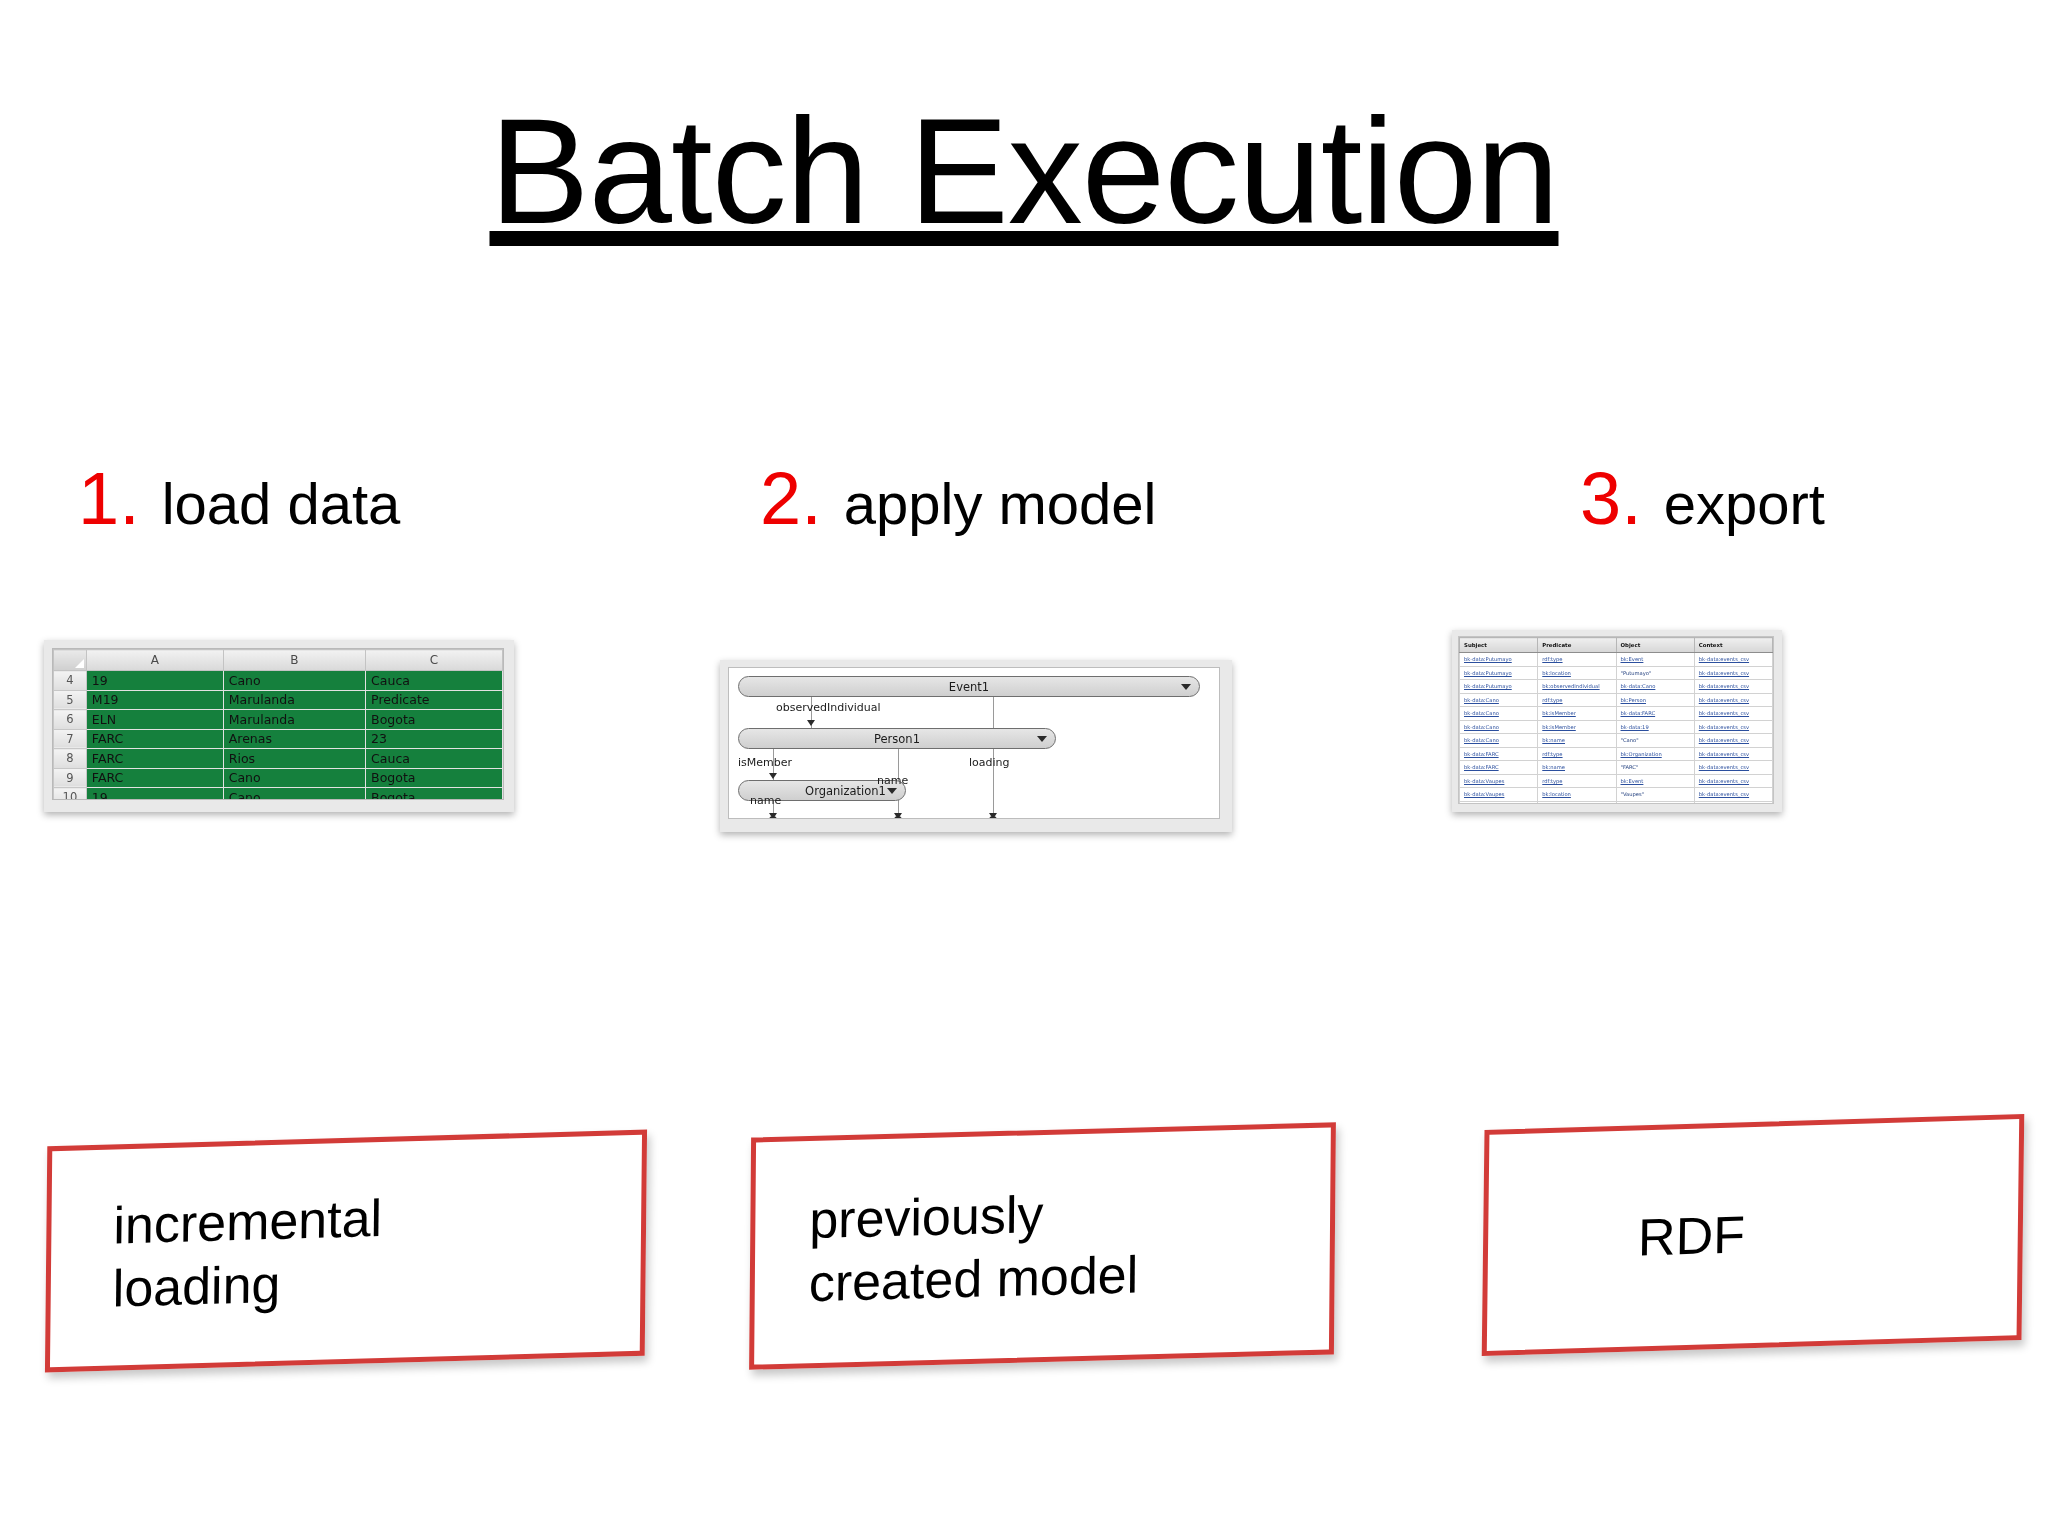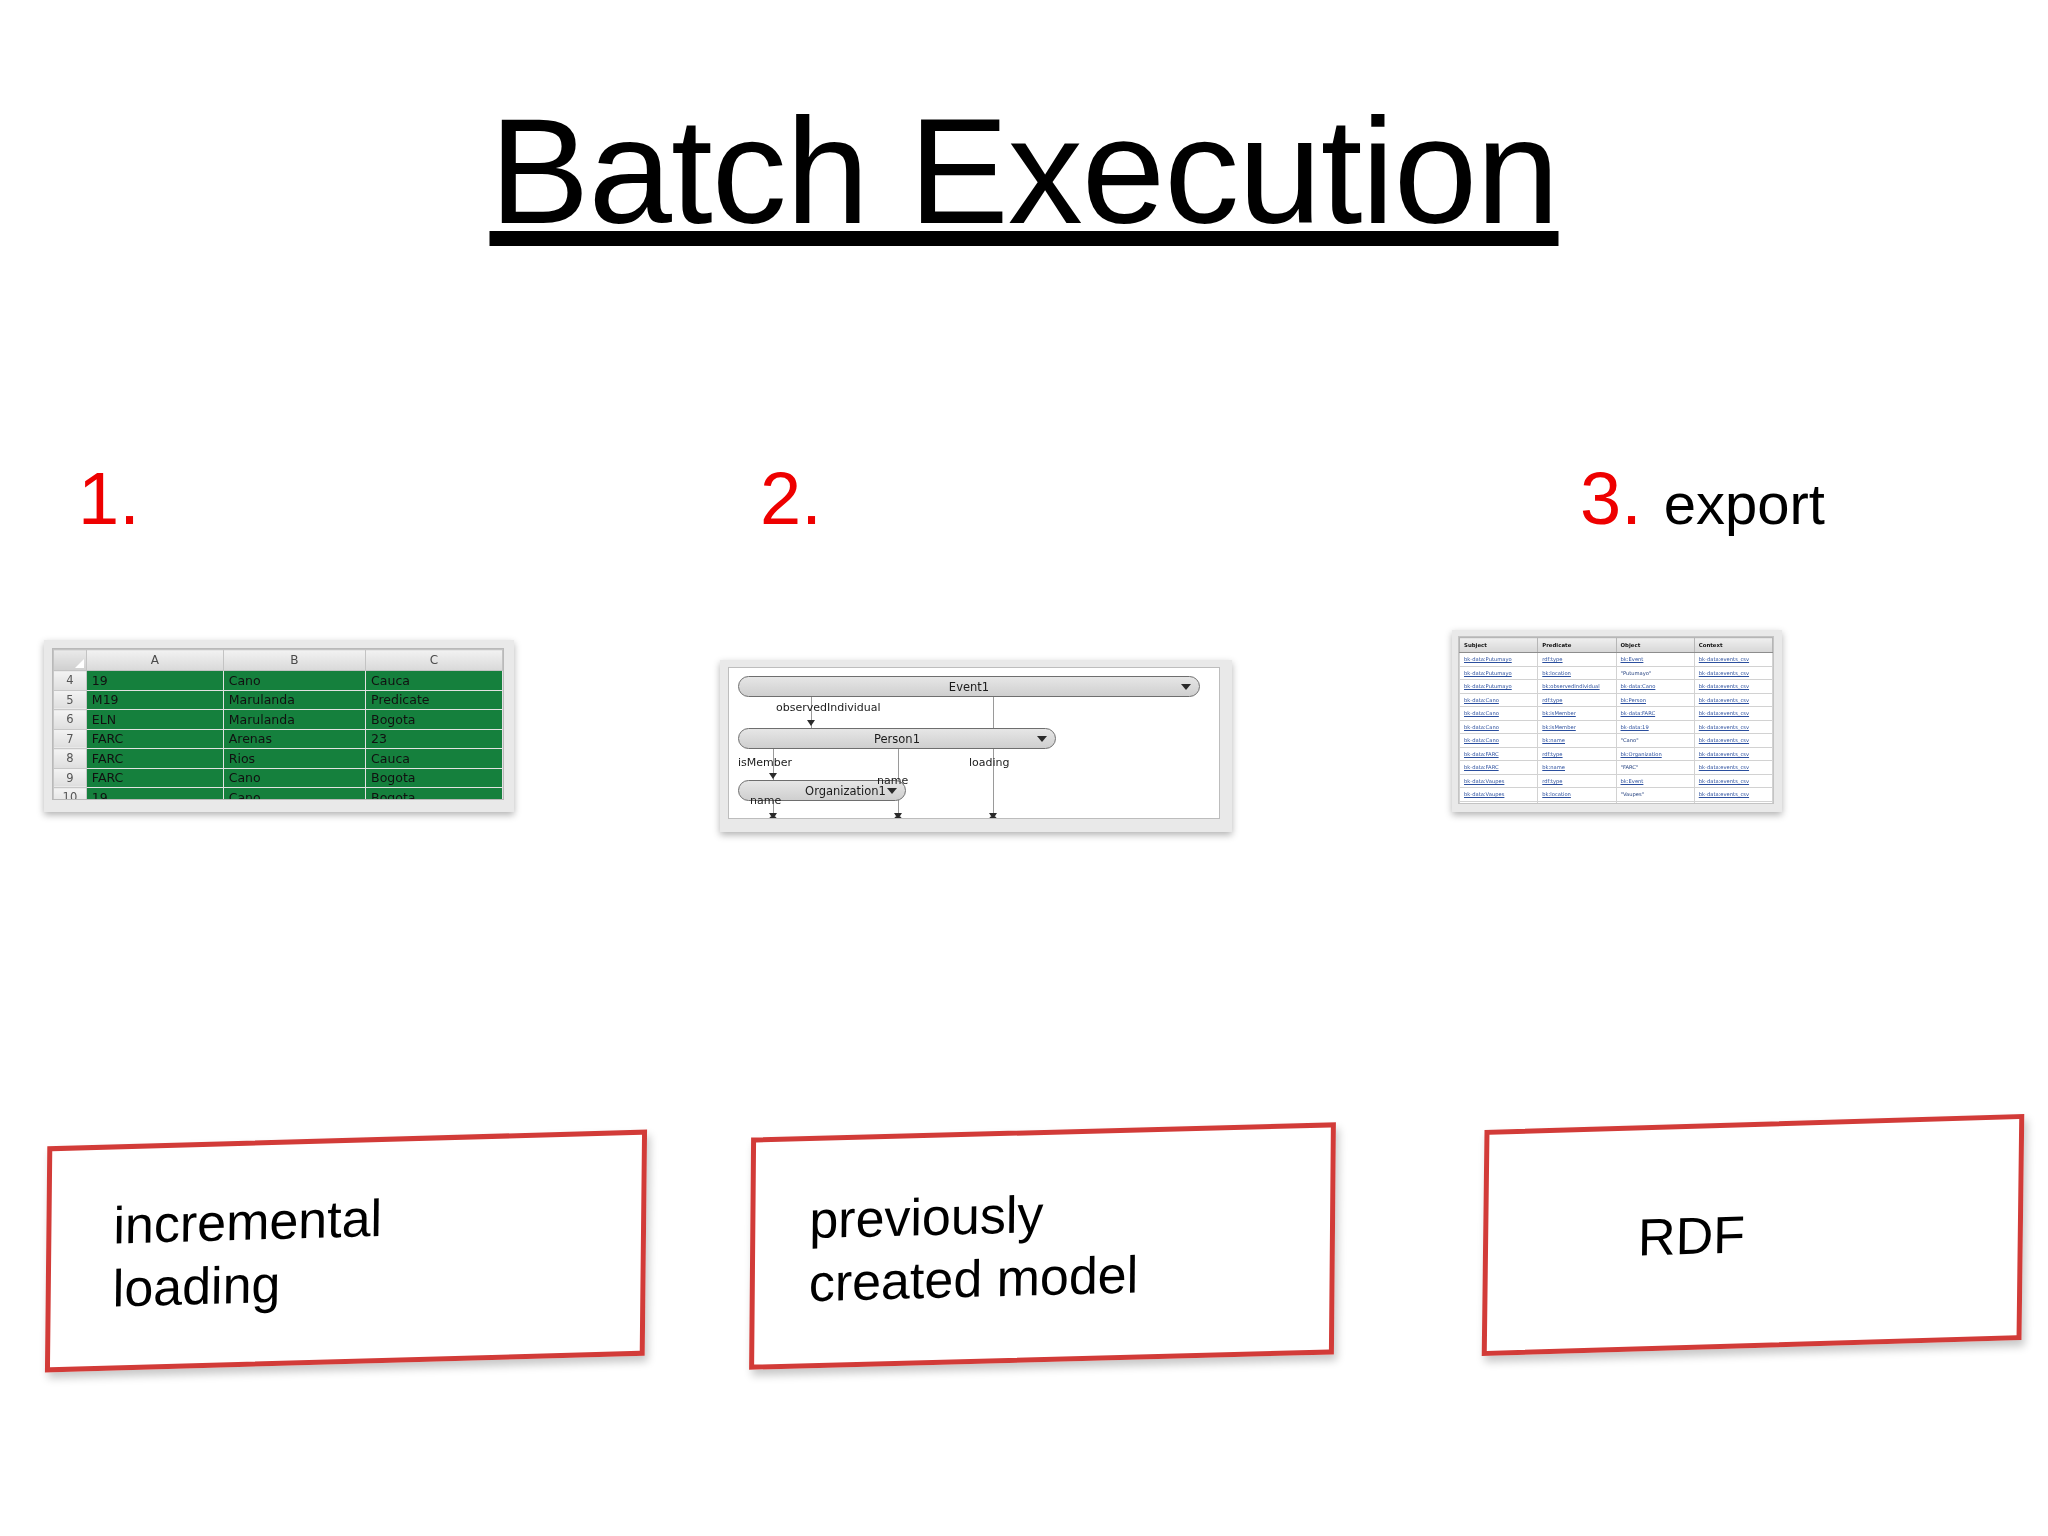--- a/index.html
+++ b/index.html
@@ -260,23 +260,25 @@
     padding-left: 150px;
   }
 </style>
 </head>
 <body>
 
 <div id="slide-title">Batch Execution</div>
 
 <div class="step-heading" id="step-1">
   <span class="step-num">1.</span>
+  <span class="step-label">load data</span>
 </div>
 <div class="step-heading" id="step-2">
   <span class="step-num">2.</span>
+  <span class="step-label">apply model</span>
 </div>
 <div class="step-heading" id="step-3">
   <span class="step-num">3.</span>
   <span class="step-label">export</span>
 </div>
 
 <div class="shot" id="spreadsheet-shot">
   <div class="shot-inner">
     <table class="sheet">
       <colgroup>

